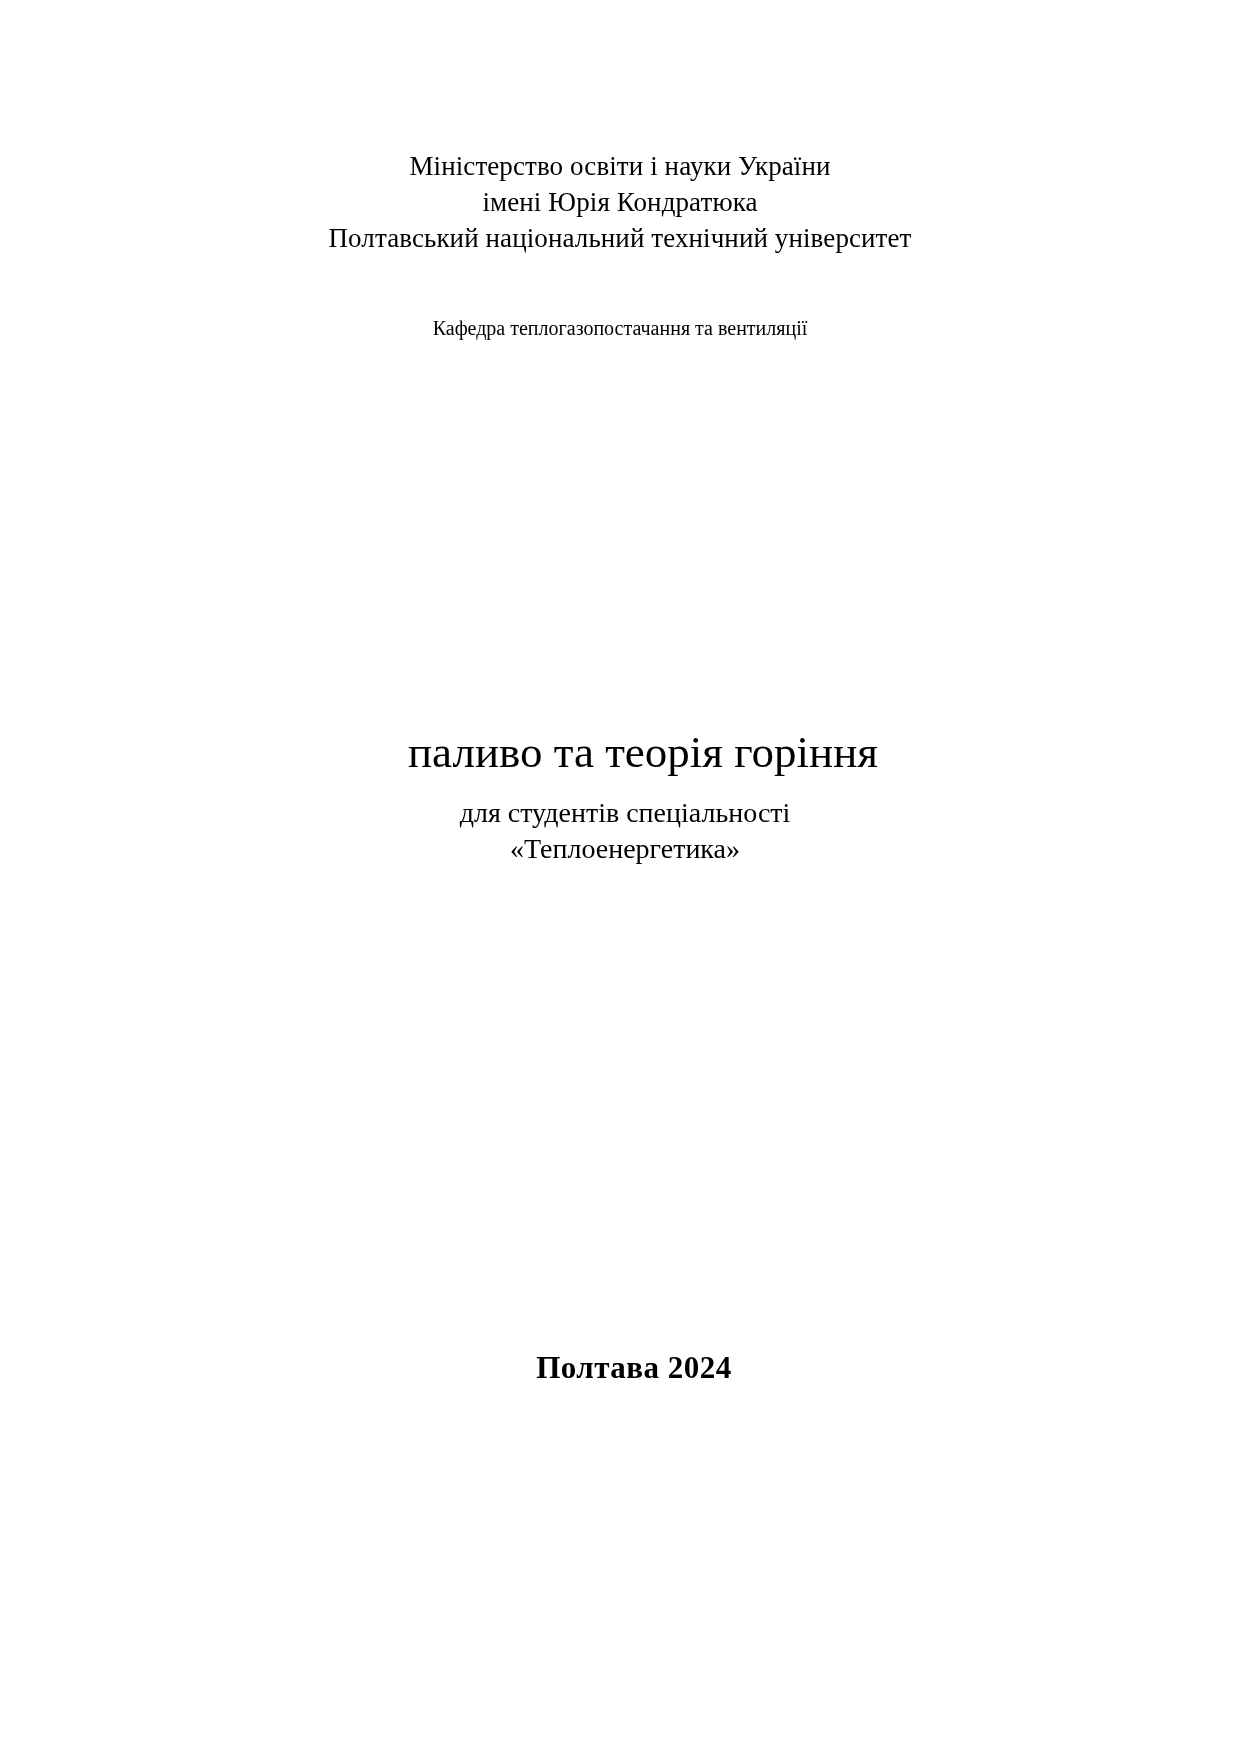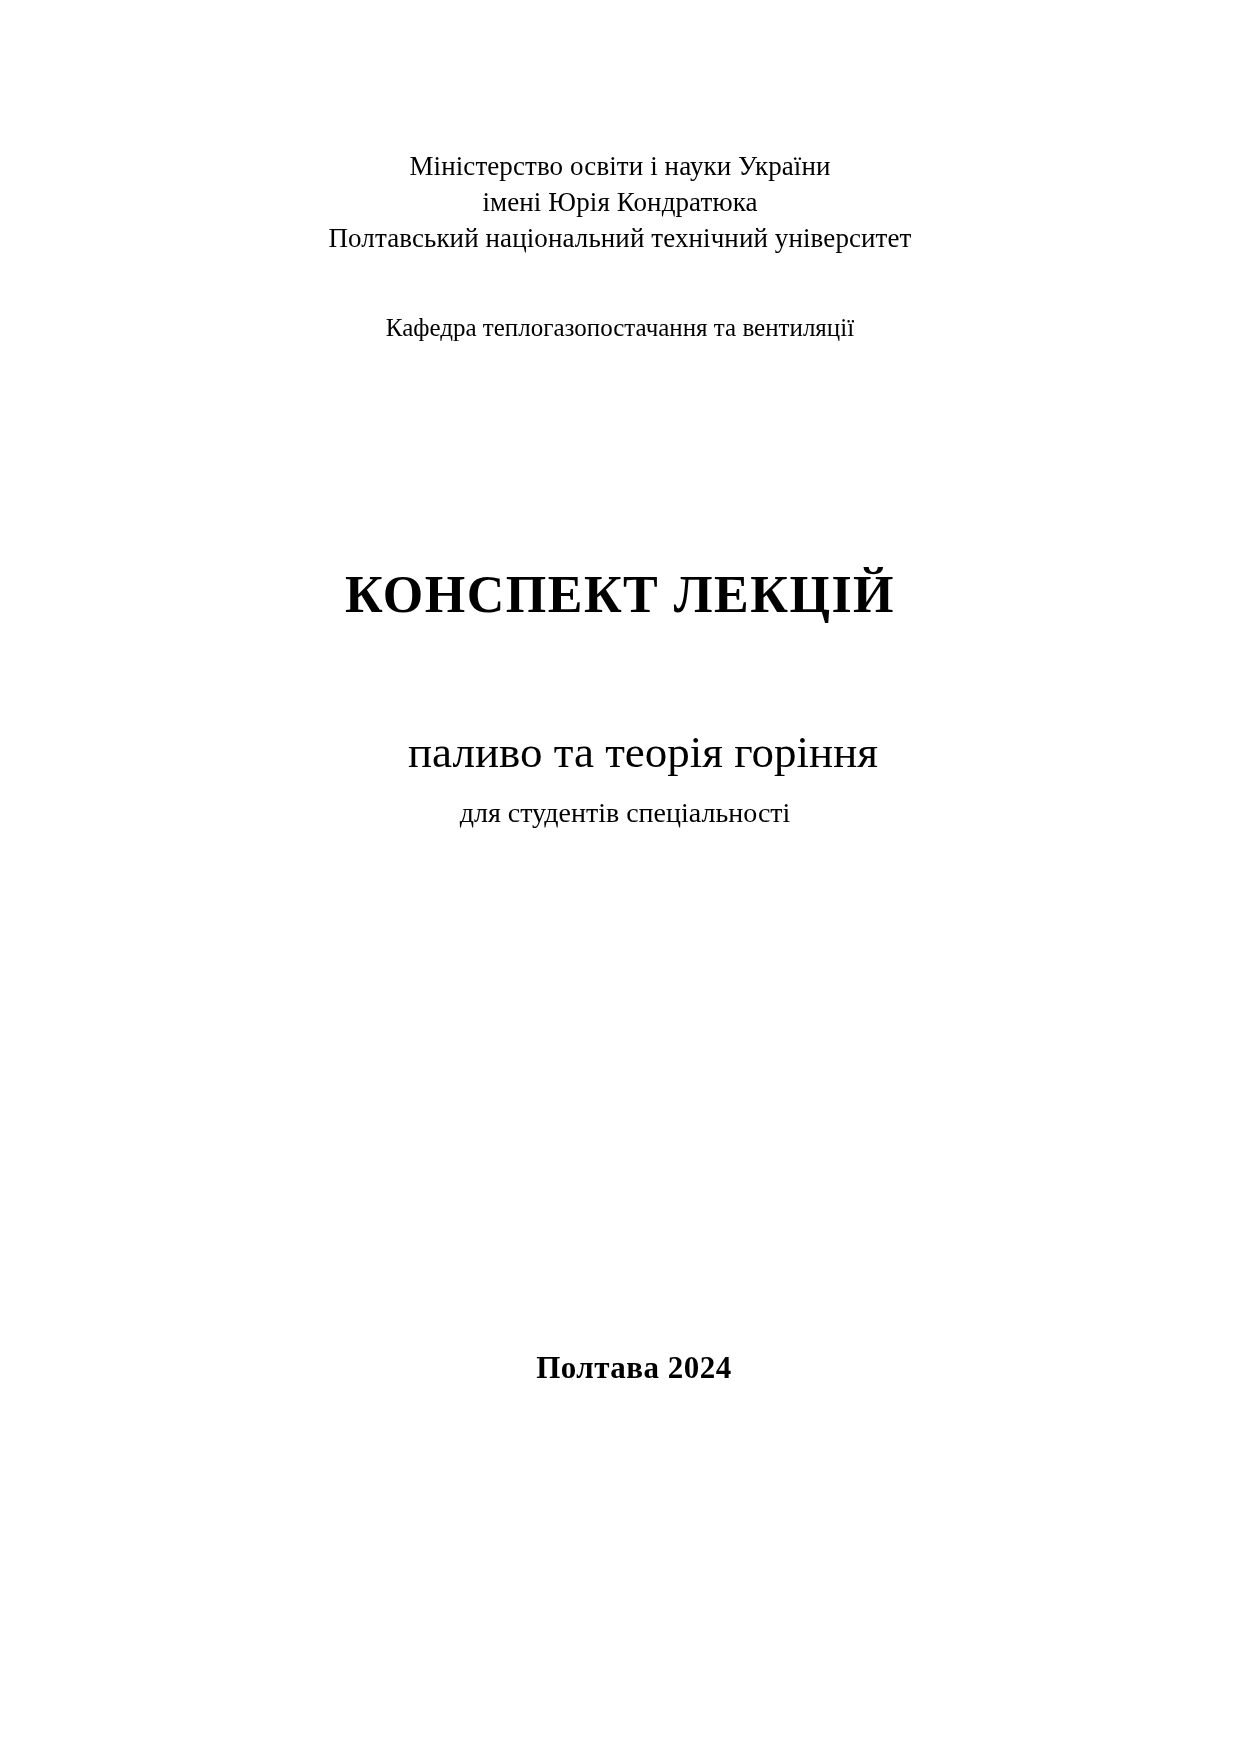--- a/index.html
+++ b/index.html
@@ -30,21 +30,21 @@
     line-height: 36px;
     letter-spacing: 0.1px;
   }
 
   .department-line {
     position: absolute;
     left: 0;
     right: 0;
     top: 310px;
     text-align: center;
-    font-size: 25px;
+    font-size: 20px;
     line-height: 36px;
   }
 
   .doc-type {
     position: absolute;
     left: 0;
     right: 0;
     top: 565px;
     text-align: center;
     font-size: 52px;
@@ -92,23 +92,23 @@
 <div class="page">
 
   <div class="title-block">
     <div class="ministry-line">Міністерство освіти і науки України</div>
     <div class="ministry-line">імені Юрія Кондратюка</div>
     <div class="ministry-line">Полтавський національний технічний університет</div>
   </div>
 
   <div class="department-line">Кафедра теплогазопостачання та вентиляції</div>
 
-  <div class="doc-type">КОНСПЕКТ ЛЕКЦІЙ</div>
 
   <div class="subject">паливо та  теорія горіння</div>
 
   <div class="audience">
     <div>для студентів спеціальності</div>
+    <div>«Теплоенергетика»</div>
   </div>
 
   <div class="place-year">Полтава 2024</div>
 
 </div>
 
 </body></html>

